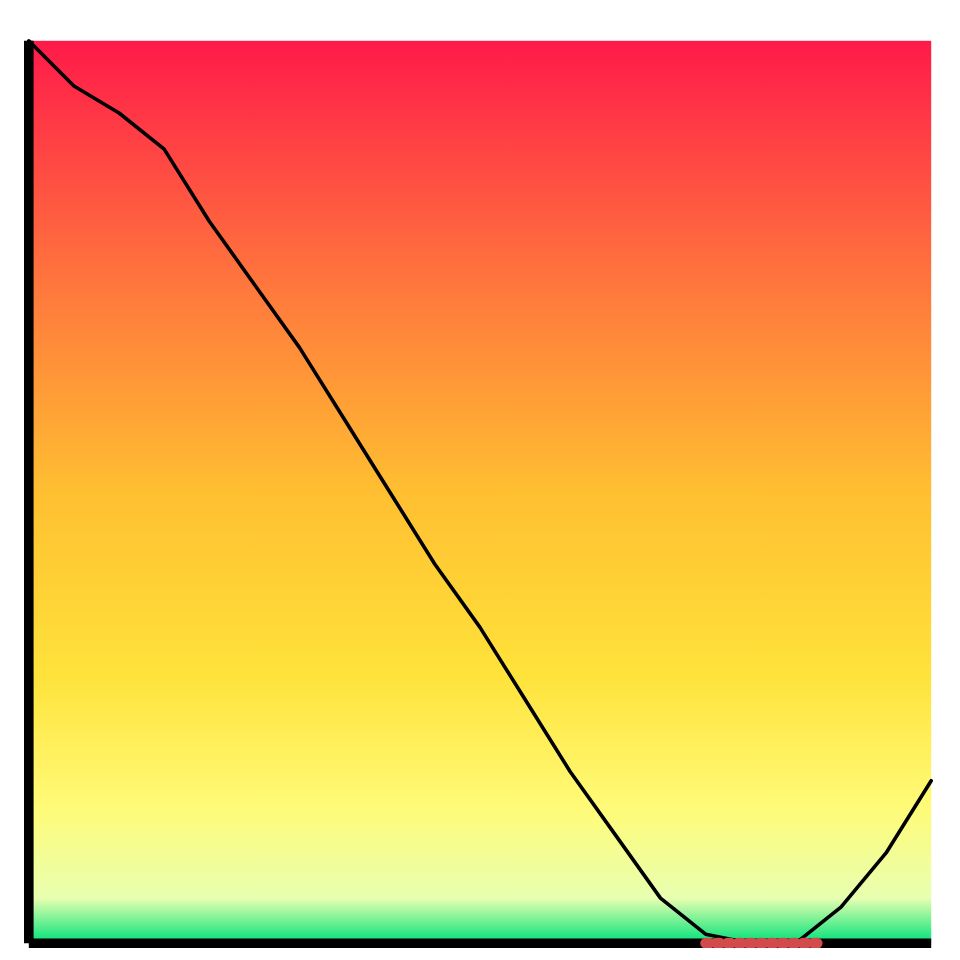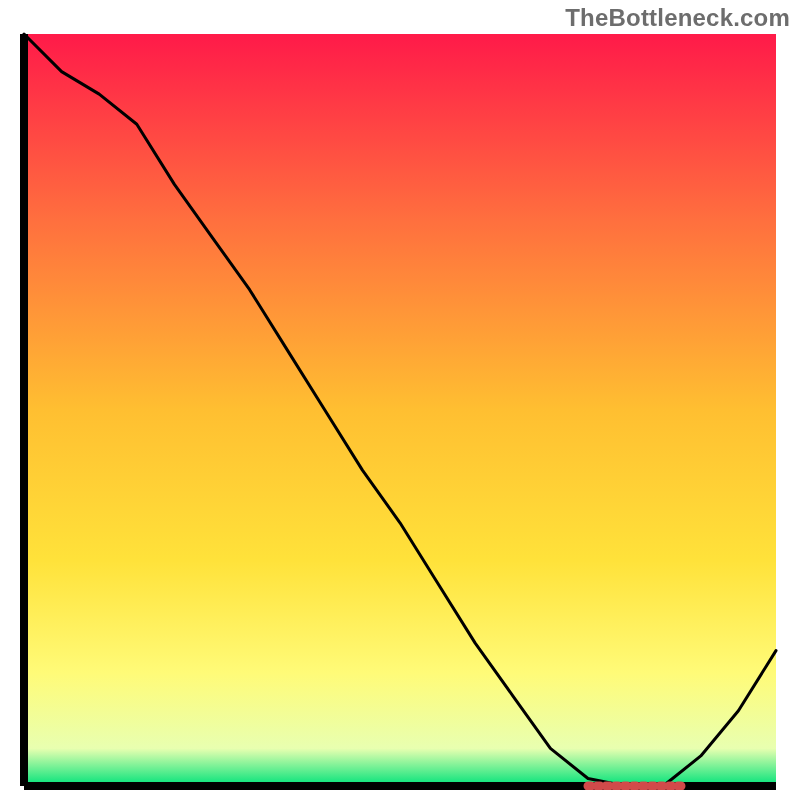--- a/index.html
+++ b/index.html
@@ -31,21 +31,20 @@
     top: 30px;
     width: 760px;
     height: 760px;
   }
   svg { display: block; }
 </style>
 </head>
 <body>
 
 <div class="wrap">
-  <div class="watermark">TheBottleneck.com</div>
 
   <div class="plot">
     <svg id="chart-svg" xmlns="http://www.w3.org/2000/svg" width="760" height="760" viewBox="0 0 760 760">
         <defs>
           <linearGradient id="bg-grad" x1="0" y1="0" x2="0" y2="1">
             <stop offset="0%" stop-color="#ff1a49"></stop>
             <stop offset="25%" stop-color="#ff703e"></stop>
             <stop offset="50%" stop-color="#ffbf31"></stop>
             <stop offset="70%" stop-color="#ffe23a"></stop>
             <stop offset="85%" stop-color="#fffb78"></stop>

